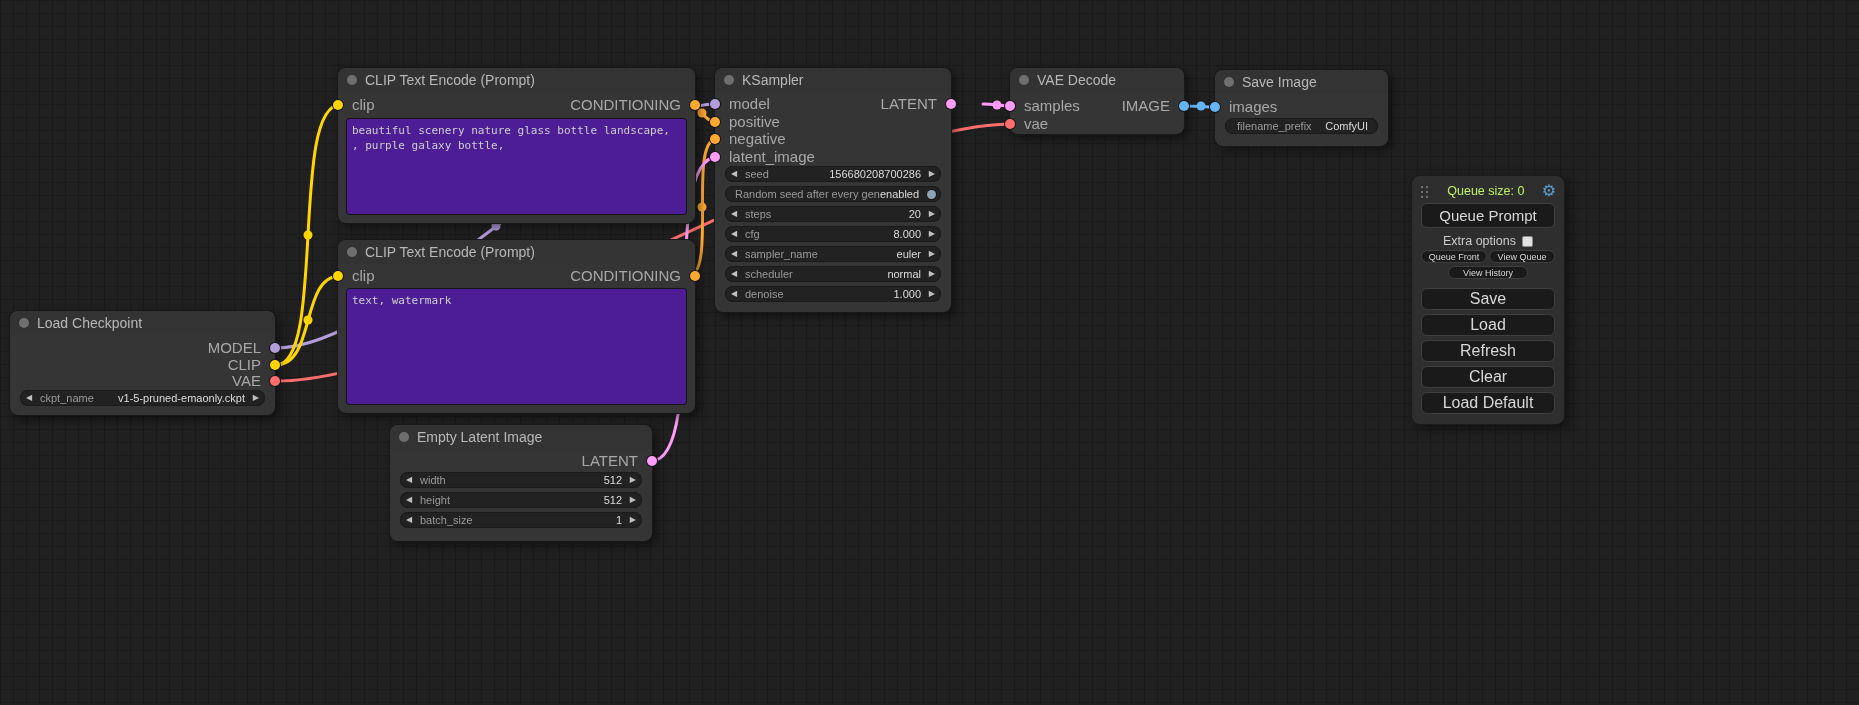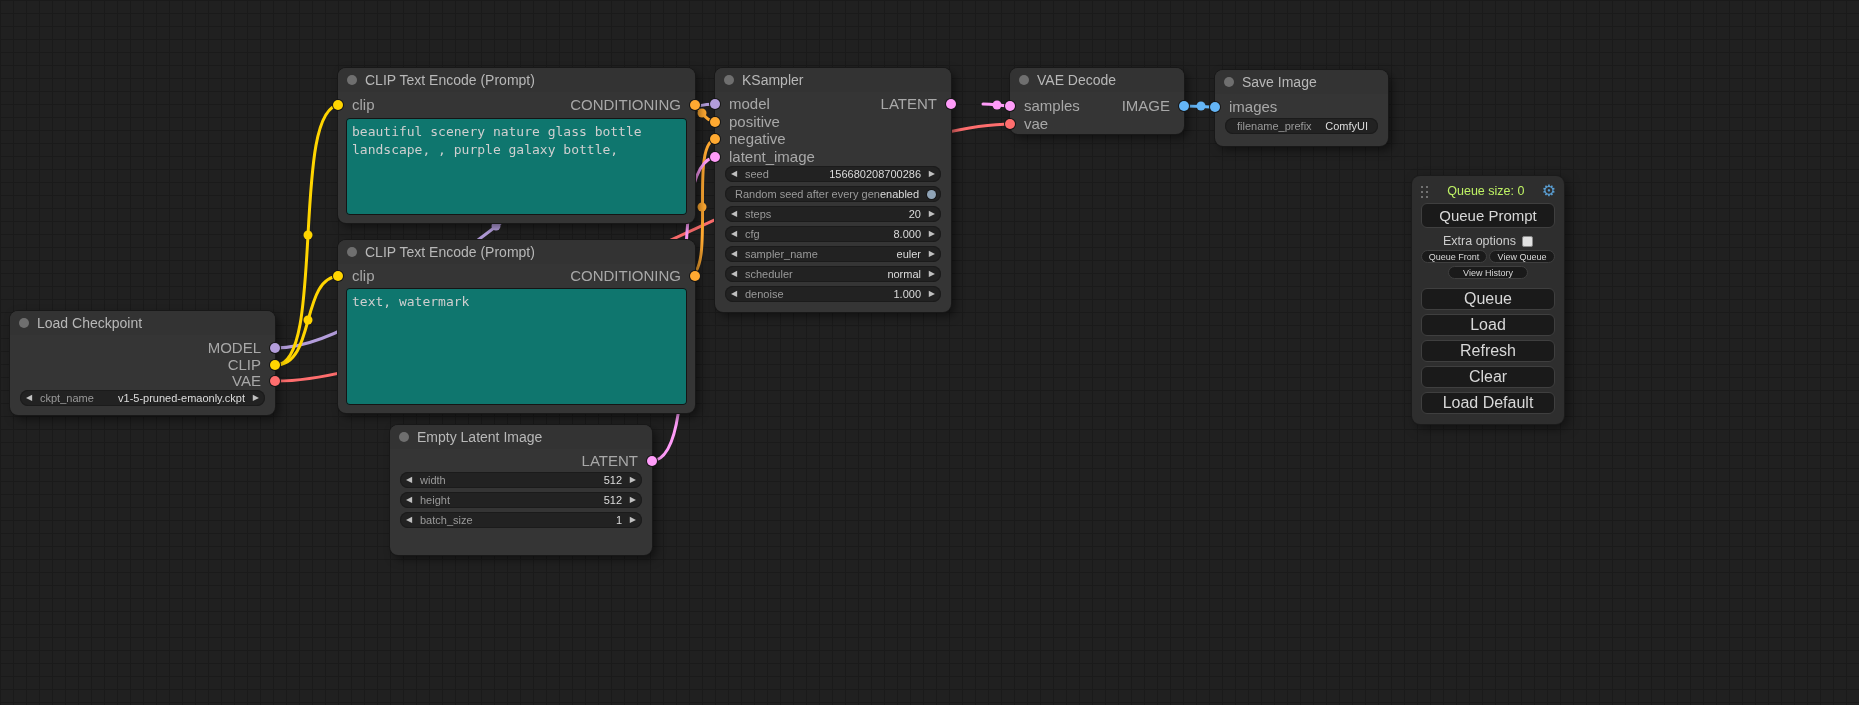--- a/index.html
+++ b/index.html
@@ -45,22 +45,22 @@
     border-radius:8px; display:flex; align-items:center; padding:0 6px;
     font-size:11px; color:#9a9a9a; box-shadow:inset 0 0 0 1px #1b1b1b; cursor:pointer;
   }
   .widget .arrow { font-size:8px; color:#c0c0c0; width:10px; flex:none; line-height:16px; }
   .widget .arrow.right { text-align:right; }
   .widget .w-name  { margin-left:4px; color:#9a9a9a; white-space:nowrap; }
   .widget .w-value { margin-left:auto; margin-right:4px; color:#dcdcdc; white-space:nowrap; }
   .toggle-dot { width:9px; height:9px; border-radius:50%; flex:none; margin-left:4px; box-shadow:0 0 0 1px #181818; }
 
   .prompt-box {
-    position:absolute; left:8px; right:8px; background:#0f766e; border-radius:4px;
-    padding:5px 6px; font-family:"DejaVu Sans Mono", monospace; font-size:13px;
+    position:absolute; left:8px; right:8px; background:#4c1d95; border-radius:4px;
+    padding:5px 6px; font-family:"DejaVu Sans Mono", monospace; font-size:11px;
     line-height:1.4; color:#cfcfcf; white-space:pre-wrap; overflow:hidden;
     box-shadow:inset 0 0 0 1px #151515; cursor:text;
   }
 
   .menu {
     position:absolute; left:1412px; top:176px; width:152px; height:248px;
     background:#2e2e2e; border-radius:8px; z-index:5; color:#c8c8c8;
     box-shadow:0 0 0 1px #1b1b1b, 4px 4px 12px rgba(0,0,0,.5);
   }
   .menu-header { position:absolute; top:7px; left:8px; right:8px; height:16px; display:flex; align-items:center; }
@@ -146,21 +146,21 @@
       <span class="collapse-dot"></span>
       <span class="node-title">CLIP Text Encode (Prompt)</span>
     </div>
     <span class="slot-label in" style="top:28px;">clip</span>
     <span class="slot-dot in" style="top: 31px; background: rgb(255, 213, 0);"></span>
     <span class="slot-label out" style="top:28px;">CONDITIONING</span>
     <span class="slot-dot out" style="top: 31px; background: rgb(255, 169, 49);"></span>
     <div class="prompt-box" style="top:48px; bottom:8px;">text, watermark</div>
   </div>
 
-  <div class="node" style="left:390px; top:425px; width:262px; height:130px;">
+  <div class="node" style="left:390px; top:425px; width:262px; height:116px;">
     <div class="node-header">
       <span class="collapse-dot"></span>
       <span class="node-title">Empty Latent Image</span>
     </div>
     <span class="slot-label out" style="top:28px;">LATENT</span>
     <span class="slot-dot out" style="top: 31px; background: rgb(255, 156, 249);"></span>
     <div class="widget" style="top:47px;">
       <span class="arrow">◀</span>
       <span class="w-name">width</span>
       <span class="w-value">512</span>
@@ -274,20 +274,20 @@
       <span class="gear" style="color: rgb(90, 159, 212);">⚙</span>
     </div>
     <button class="btn" style="top:27px; height:25px; font-size:15px;">Queue Prompt</button>
     <div class="extra-row">
       <span class="extra-label">Extra options</span>
       <span class="checkbox"></span>
     </div>
     <button class="btn btn-small" style="top:74px; left:9px; right:auto; width:66px;">Queue Front</button>
     <button class="btn btn-small" style="top:74px; left:auto; right:9px; width:66px;">View Queue</button>
     <button class="btn btn-small" style="top:90px; left:36px; right:auto; width:80px;">View History</button>
-    <button class="btn btn-big" style="top:112px;">Queue</button>
+    <button class="btn btn-big" style="top:112px;">Save</button>
     <button class="btn btn-big" style="top:138px;">Load</button>
     <button class="btn btn-big" style="top:164px;">Refresh</button>
     <button class="btn btn-big" style="top:190px;">Clear</button>
     <button class="btn btn-big" style="top:216px;">Load Default</button>
   </div>
 
 </div>
 
 </body></html>

